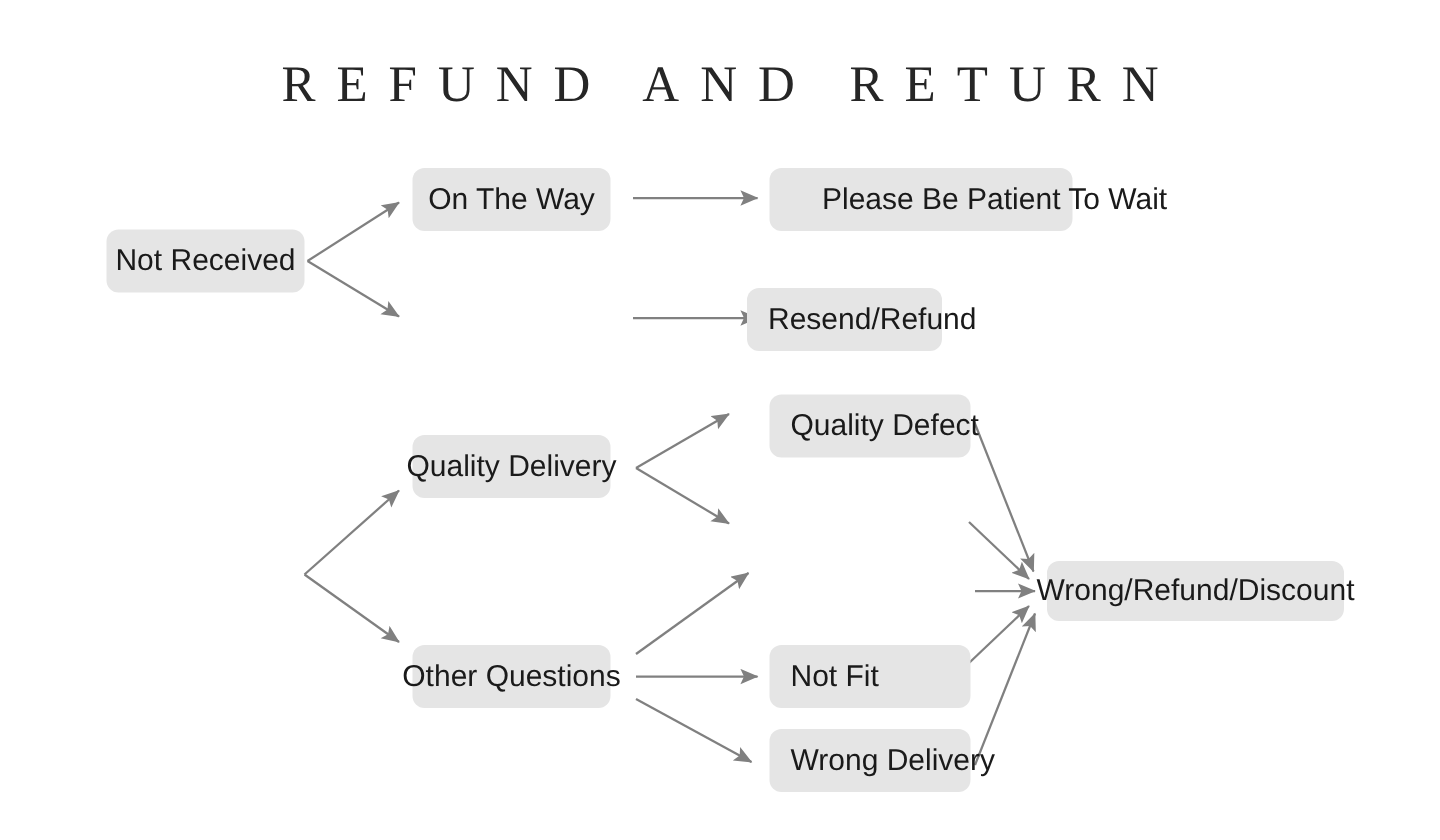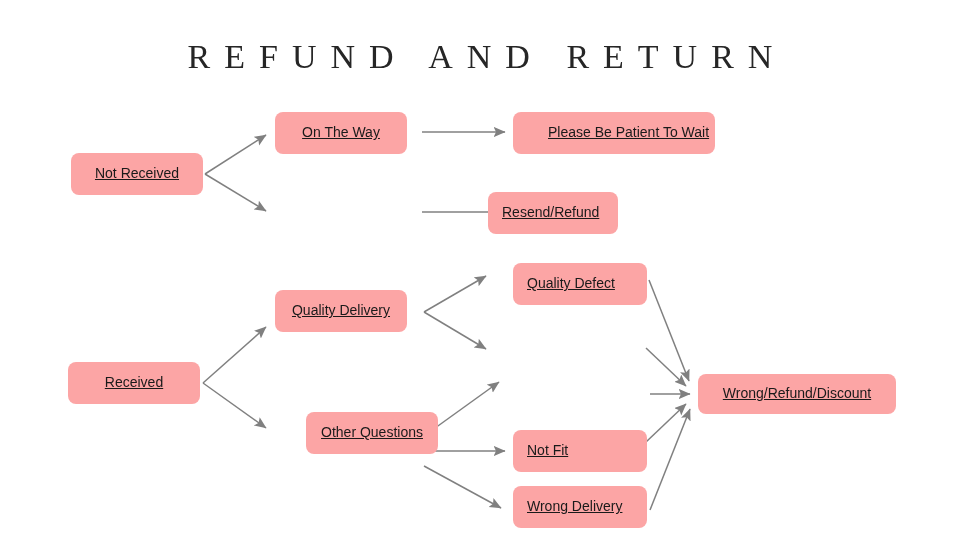--- a/index.html
+++ b/index.html
@@ -25,31 +25,30 @@
     font-size: 34px;
     font-weight: 400;
     letter-spacing: 14px;
     text-indent: 14px;
     color: #262626;
     white-space: nowrap;
   }
   .node {
     position: absolute;
     box-sizing: border-box;
-    background: #fca5a5;
+    background: #e5e5e5;
     border-radius: 8px;
     display: flex;
     align-items: center;
     padding-left: 14px;
     padding-right: 14px;
-    font-size: 14px;
+    font-size: 20px;
     color: #1a1a1a;
     line-height: 1.1;
     white-space: nowrap;
-    text-decoration: underline;
   }
   .node.center {
     justify-content: center;
     padding-left: 10px;
     padding-right: 10px;
   }
   #arrows {
     position: absolute;
     left: 0;
     top: 0;
@@ -93,29 +92,28 @@
 
       <path d="M649,280 L689,381"></path>
       <path d="M646,348 L686,386"></path>
       <path d="M650,394 L690,394"></path>
       <path d="M646,442 L686,404"></path>
       <path d="M650,510 L690,409"></path>
     </g>
   </svg>
 
   <div class="node center" style="left:71px; top:153px; width:132px; height:42px;">Not Received</div>
-  <div class="node center" style="left:68px; top:362px; width:132px; height:42px;">Received</div>
 
   <div class="node center" style="left:275px; top:112px; width:132px; height:42px;">On The Way</div>
 
   <div class="node center" style="left:275px; top:290px; width:132px; height:42px;">Quality Delivery</div>
-  <div class="node center" style="left:275px; top:412px; width:132px; height:42px;margin-left:31px;">Other Questions</div>
+  <div class="node center" style="left:275px; top:430px; width:132px; height:42px;">Other Questions</div>
 
   <div class="node" style="left:513px; top:112px; width:202px; height:42px;padding-left:35px;">Please Be Patient To Wait</div>
-  <div class="node" style="left:488px; top:192px; width:130px; height:42px;">Resend/Refund</div>
+  <div class="node" style="left:498px; top:192px; width:130px; height:42px;">Resend/Refund</div>
 
   <div class="node" style="left:513px; top:263px; width:134px; height:42px;">Quality Defect</div>
   <div class="node" style="left:513px; top:430px; width:134px; height:42px;">Not Fit</div>
   <div class="node" style="left:513px; top:486px; width:134px; height:42px;">Wrong Delivery</div>
 
   <div class="node center" style="left:698px; top:374px; width:198px; height:40px;">Wrong/Refund/Discount</div>
 
 </div>
 
 </body></html>

